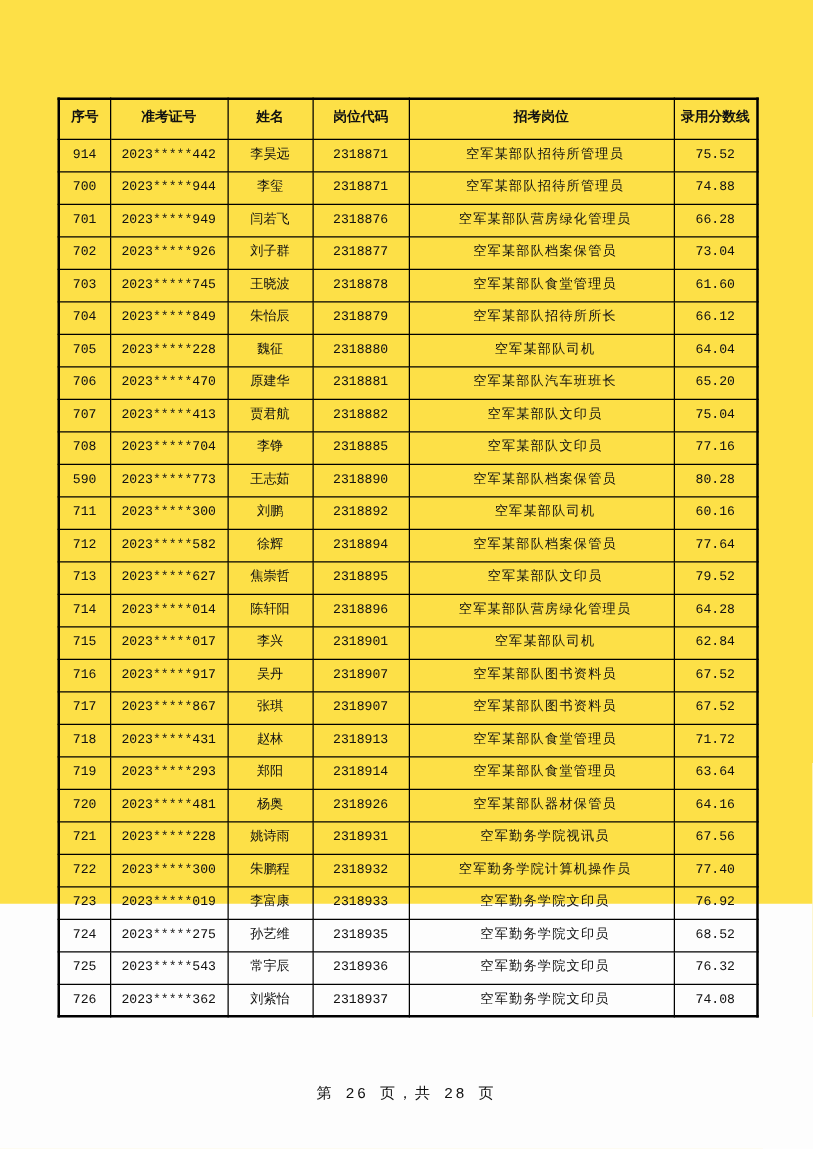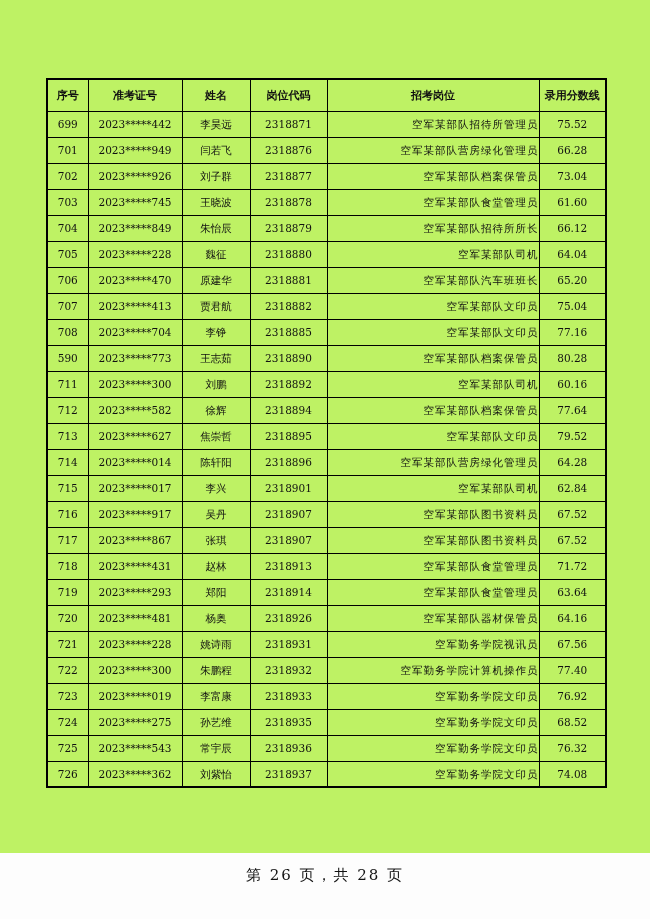--- a/index.html
+++ b/index.html
@@ -4,22 +4,23 @@
 <style>
   * { margin: 0; padding: 0; box-sizing: border-box; }
   html, body {
     width: 650px; height: 919px;
     background: #fdfdfd;
     font-family: "DejaVu Serif", "Liberation Serif", serif;
     color: #111;
   }
   .page {
     position: relative;
-    width: 650px; height: 853px;
-    background: #bef264;
+    width: 650px; height: 723px;
+    background: #fde047;
+    font-family: Liberation Mono, monospace;
   }
   table.score-table {
     position: absolute;
     left: 46px; top: 78px;
     width: 559px;
     border-collapse: collapse;
     table-layout: fixed;
     border: 2px solid #000;
   }
   .score-table th, .score-table td {
@@ -42,30 +43,30 @@
     vertical-align: middle;
   }
   
   .col0 { width: 41px; }
   .col1 { width: 94px; }
   .col2 { width: 68px; }
   .col3 { width: 77px; }
   .col4 { width: 212px; }
   .col5 { width: 67px; }
   .score-table tbody td.c4 {
-    text-align: right;
+    text-align: center;
     padding-left: 6px;
     letter-spacing: 1px;
   }
   .footer {
     position: absolute;
     left: 0; right: 0;
     top: 866px;
     text-align: center;
-    font-size: 15px;
+    font-size: 12px;
     letter-spacing: 2px;
     color: #111;
   }
 </style>
 </head>
 <body>
 
 <div class="page">
 
   <table class="score-table">
@@ -82,26 +83,34 @@
         <th>序号</th>
         <th>准考证号</th>
         <th>姓名</th>
         <th>岗位代码</th>
         <th>招考岗位</th>
         <th>录用分数线</th>
       </tr>
     </thead>
     <tbody>
         <tr>
-          <td class="c0">699</td>
+          <td class="c0">914</td>
           <td class="c1">2023*****442</td>
           <td class="c2">李昊远</td>
           <td class="c3">2318871</td>
           <td class="c4">空军某部队招待所管理员</td>
           <td class="c5">75.52</td>
+        </tr>
+        <tr>
+          <td class="c0">700</td>
+          <td class="c1">2023*****944</td>
+          <td class="c2">李玺</td>
+          <td class="c3">2318871</td>
+          <td class="c4">空军某部队招待所管理员</td>
+          <td class="c5">74.88</td>
         </tr>
         <tr>
           <td class="c0">701</td>
           <td class="c1">2023*****949</td>
           <td class="c2">闫若飞</td>
           <td class="c3">2318876</td>
           <td class="c4">空军某部队营房绿化管理员</td>
           <td class="c5">66.28</td>
         </tr>
         <tr>

